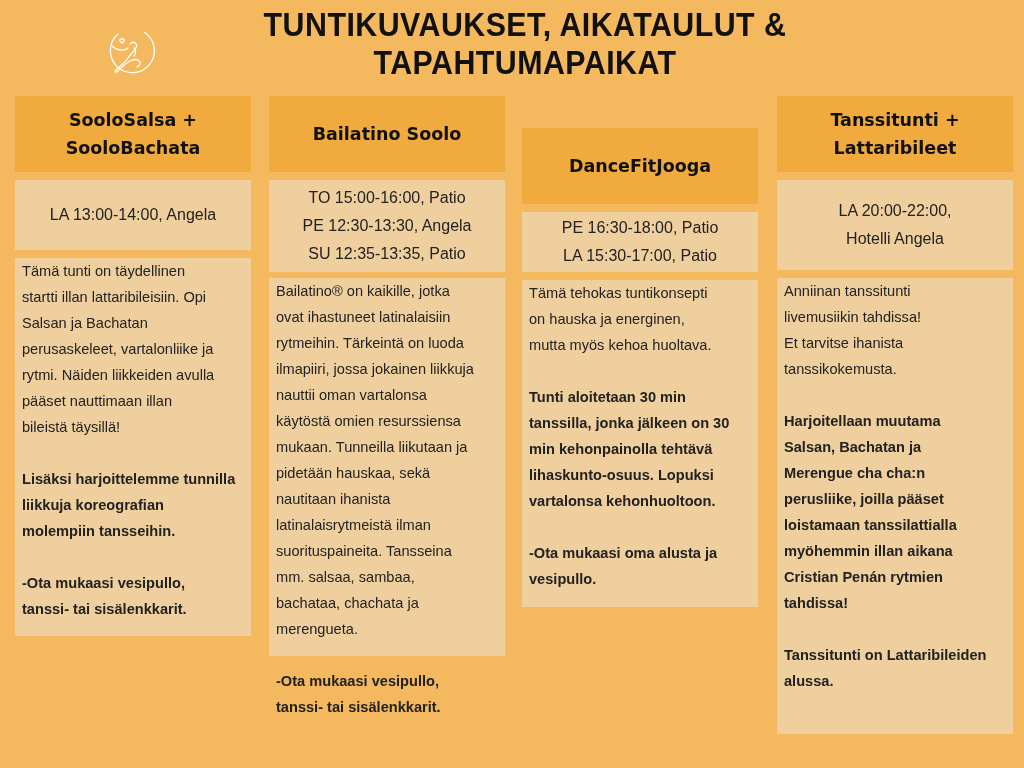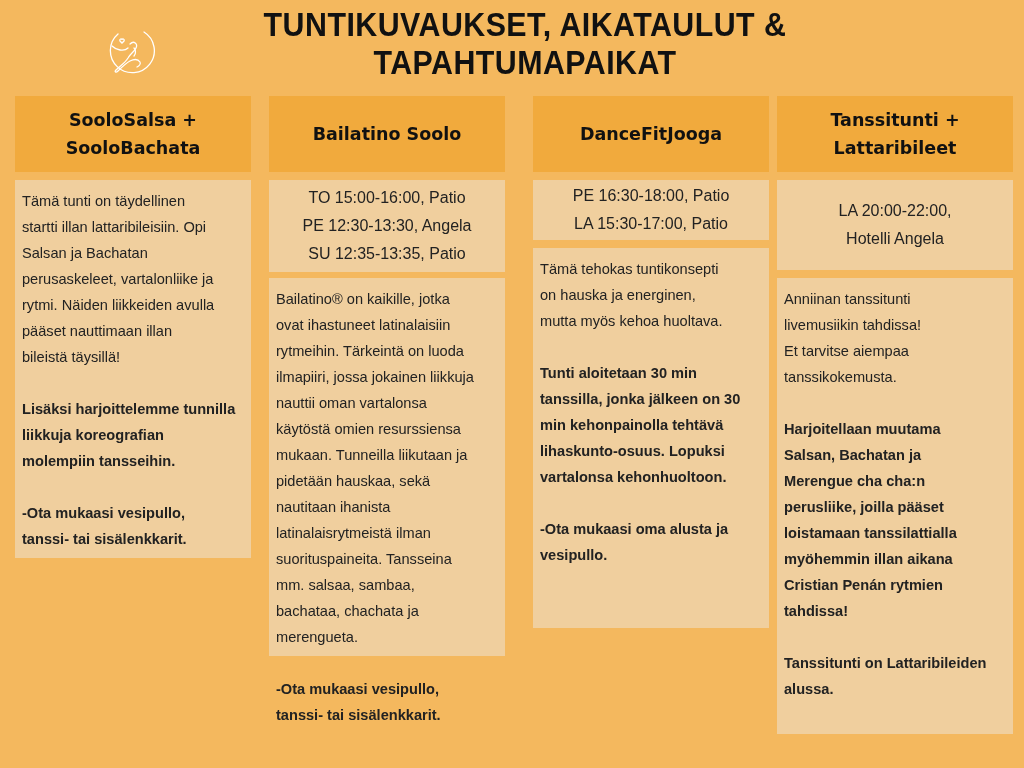--- a/index.html
+++ b/index.html
@@ -17,37 +17,37 @@
     position: absolute; left: 180px; top: 6px; width: 690px;
     text-align: center;
     font-family: "Liberation Sans", sans-serif;
     font-weight: bold; font-size: 33px; line-height: 38px;
     letter-spacing: 0.5px; color: #111;
     transform: scaleX(0.92);
   }
   .col { position: absolute; top: 96px; width: 236px; }
   .col-1 { left: 15px; }
   .col-2 { left: 269px; }
-  .col-3 { left: 533px; }
+  .col-3 { left: 522px; margin-top: 32px; }
   .col-4 { left: 777px; }
   .hdr {
     height: 76px; background: #f1aa3d;
     display: flex; align-items: center; justify-content: center;
     text-align: center; font-weight: bold; font-size: 17.5px; line-height: 28px;
     color: #111; padding: 0 8px; box-sizing: border-box;
   }
   .sched {
     margin-top: 8px; background: #f0cf9e;
     display: flex; flex-direction: column; align-items: center; justify-content: center;
     text-align: center; font-size: 16px; line-height: 28px; color: #222;
     font-family: "Liberation Sans", sans-serif;
   }
   .desc {
     margin-top: 8px; background: #f0cf9e; box-sizing: border-box;
-    padding: 8px 8px 8px 7px;
+    padding: 0 8px 8px 7px;
     font-family: "Liberation Sans", sans-serif;
     font-size: 14.6px; line-height: 26px; color: #222;
   }
   .desc p { margin: 0; }
   .desc p.gap { margin-top: 26px; font-weight: bold; }
 </style>
 </head>
 <body>
 
 <svg class="logo" viewBox="0 0 52 52" fill="none" stroke="#ffffff" stroke-width="1.3" stroke-linecap="round">
@@ -62,20 +62,23 @@
   <div>TUNTIKUVAUKSET, AIKATAULUT &amp;</div>
   <div>TAPAHTUMAPAIKAT</div>
 </div>
 
 <div class="col col-1">
   <div class="hdr">
     <div>
       <div>SooloSalsa +</div>
       <div>SooloBachata</div>
     </div>
+  </div>
+  <div class="sched" style="height:70px">
+    <div>LA 13:00-14:00, Angela</div>
   </div>
   <div class="desc" style="height:378px">
     <p>
       <span>Tämä tunti on täydellinen</span><br>
       <span>startti illan lattaribileisiin. Opi</span><br>
       <span>Salsan ja Bachatan</span><br>
       <span>perusaskeleet, vartalonliike ja</span><br>
       <span>rytmi. Näiden liikkeiden avulla</span><br>
       <span>pääset nauttimaan illan</span><br>
       <span>bileistä täysillä!</span>
@@ -130,21 +133,21 @@
 <div class="col col-3">
   <div class="hdr">
     <div>
       <div>DanceFitJooga</div>
     </div>
   </div>
   <div class="sched" style="height:60px">
     <div>PE 16:30-18:00, Patio</div>
     <div>LA 15:30-17:00, Patio</div>
   </div>
-  <div class="desc" style="height:380px">
+  <div class="desc" style="height:327px">
     <p>
       <span>Tämä tehokas tuntikonsepti</span><br>
       <span>on hauska ja energinen,</span><br>
       <span>mutta myös kehoa huoltava.</span>
     </p>
     <p class="gap">
       <span>Tunti aloitetaan 30 min</span><br>
       <span>tanssilla, jonka jälkeen on 30</span><br>
       <span>min kehonpainolla tehtävä</span><br>
       <span>lihaskunto-osuus. Lopuksi</span><br>
@@ -165,21 +168,21 @@
     </div>
   </div>
   <div class="sched" style="height:90px">
     <div>LA 20:00-22:00,</div>
     <div>Hotelli Angela</div>
   </div>
   <div class="desc" style="height:456px">
     <p>
       <span>Anniinan tanssitunti</span><br>
       <span>livemusiikin tahdissa!</span><br>
-      <span>Et tarvitse aiempaa</span><br>
+      <span>Et tarvitse ihanista</span><br>
       <span>tanssikokemusta.</span>
     </p>
     <p class="gap">
       <span>Harjoitellaan muutama</span><br>
       <span>Salsan, Bachatan ja</span><br>
       <span>Merengue cha cha:n</span><br>
       <span>perusliike, joilla pääset</span><br>
       <span>loistamaan tanssilattialla</span><br>
       <span>myöhemmin illan aikana</span><br>
       <span>Cristian Penán rytmien</span><br>

